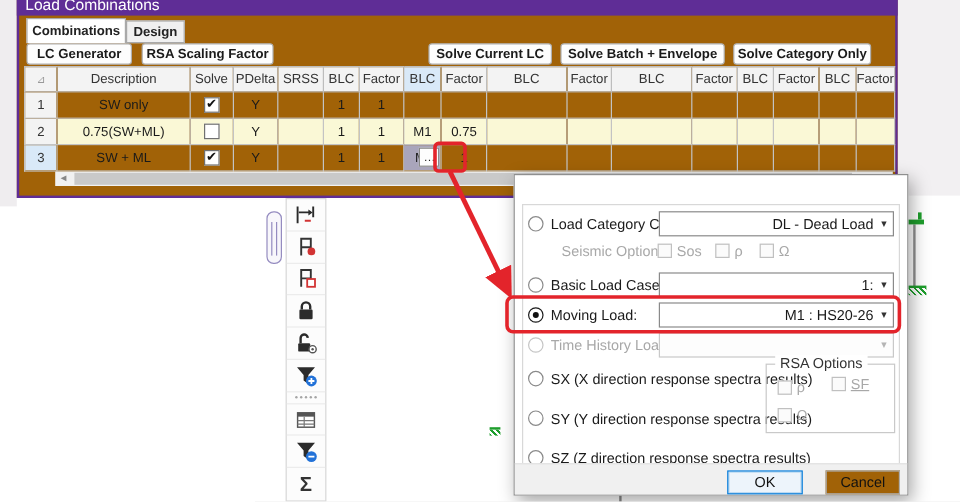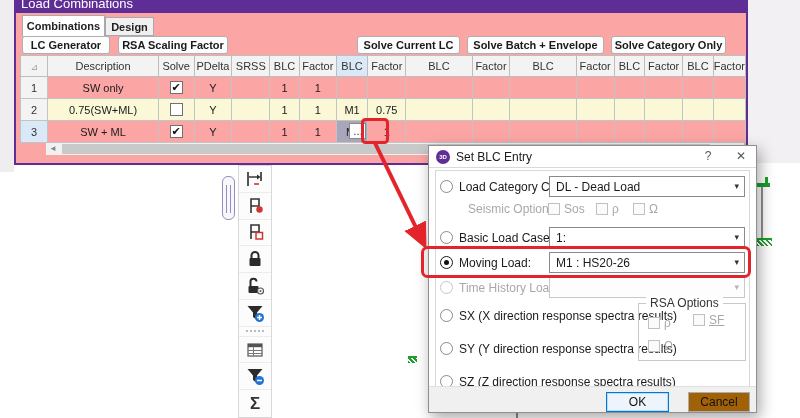--- a/index.html
+++ b/index.html
@@ -8,21 +8,21 @@
     position: relative; width: 800px; height: 418px;
     background: #ffffff; overflow: hidden;
     font-family: "Liberation Sans", sans-serif;
     -webkit-font-smoothing: antialiased;
   }
   .abs { position: absolute; }
 
   
   #lc-window {
     position: absolute; left: 14px; top: 0; width: 734px; height: 165px;
-    background: #fca5a5; border: 2px solid #5F2D96; z-index: 10;
+    background: #a16207; border: 2px solid #5F2D96; z-index: 10;
   }
   #lc-titlebar {
     position: absolute; left: -2px; top: -2px; width: 734px; height: 13px;
     background: #5F2D96; overflow: hidden;
   }
   #lc-title {
     color: #fff; font-size: 13px; margin: -4px 0 0 7px; white-space: nowrap;
   }
   .tab {
     position: absolute; font-size: 11px; font-weight: bold; color: #222;
@@ -111,21 +111,21 @@
 
   .radio { position: absolute; width: 13px; height: 13px; border: 1px solid #8A8A8A; border-radius: 50%; background: #fff; }
   .radio.sel { border-color: #1a1a1a; }
   .radio.sel::after { content: ""; position: absolute; left: 3px; top: 3px; width: 5px; height: 5px; border-radius: 50%; background: #111; }
   .radio.dis { border-color: #C5C5C5; }
   .dlabel { position: absolute; white-space: nowrap; }
   .dlabel.dis { color: #A8A8A8; }
   .select {
     position: absolute; left: 120px; width: 196px; height: 21px;
     background: #fff; border: 1px solid #8A8A8A;
-    display: flex; align-items: center; padding: 0 16px 0 6px;
+    display: flex; align-items: center; padding: 0 16px 0 6px; justify-content: flex-end;
   }
   .select .caret { position: absolute; right: 5px; top: 4px; font-size: 9px; color: #333; }
   .select.dis { border-color: #C9C9C9; background: #FDFDFD; }
   .select.dis .caret { color: #B5B5B5; }
   .dcb { position: absolute; width: 12px; height: 12px; border: 1px solid #C0C0C0; background: #FBFBFB; }
   #rsa-group { position: absolute; left: 209px; top: 157px; width: 108px; height: 58px; border: 1px solid #C9C9C9; }
   #rsa-title { position: absolute; left: 7px; top: -8px; background: #fff; padding: 0 4px; font-size: 12px; color: #333; }
   #blc-footer { position: absolute; left: 0; bottom: 0; right: 0; height: 26px; background: #F0F0F0; border-top: 1px solid #E0E0E0; }
   .dlg-btn {
     position: absolute; top: 3px; height: 20px; font-size: 12px; color: #111;
@@ -352,28 +352,20 @@
         <circle cx="14.5" cy="14.5" r="4.5" fill="#2272D8"></circle>
         <path d="M12 14.5h5" stroke="#fff" stroke-width="1.5"></path>
       </svg>
     </div>
     <div class="tb-cell" style="border-bottom:none;">
       <span class="sigma-glyph">Σ</span>
     </div>
   </div>
 
   <div id="blc-dialog">
-    <div id="blc-titlebar">
-      <div id="blc-app-icon">
-          <span>3D</span>
-        </div>
-      <div id="blc-title">Set BLC Entry</div>
-      <div class="cap-btn" style="left:270px;"><span>?</span></div>
-      <div class="cap-btn" style="left:303px;"><span>✕</span></div>
-    </div>
 
     <div id="blc-panel"></div>
 
     <span class="radio" style="left:11px;top:34px;"></span>
     <span class="dlabel" style="left:30px;top:34px;">Load Category Code:</span>
     <div class="select" style="top:30px;">
       <span>DL - Dead Load</span>
       <span class="caret">▾</span>
     </div>
 

